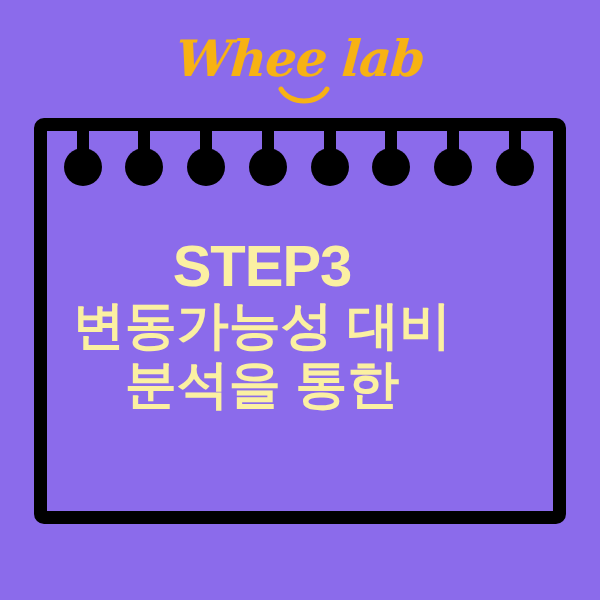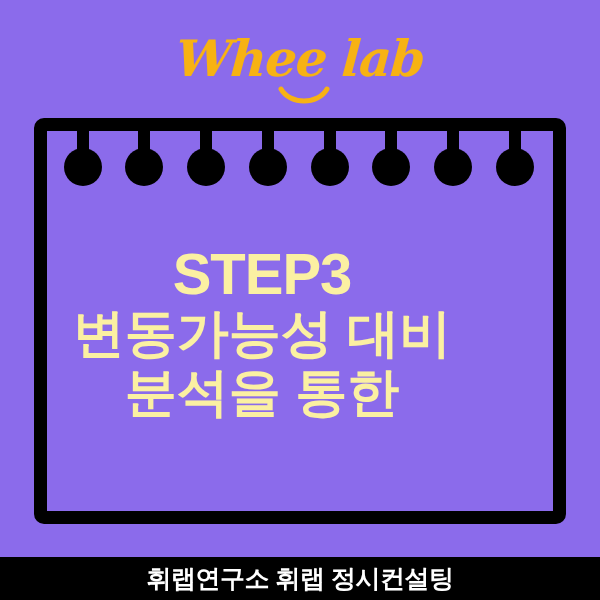--- a/index.html
+++ b/index.html
@@ -101,21 +101,20 @@
   
   .headline {
     position: absolute;
     left: 0;
     top: 236px;
     width: 524px;
     text-align: center;
     color: #fbf0a2;
     pointer-events: none;
     font-weight: 700;
-    margin-top: 8px;
   }
   .headline .line {
     display: block;
     white-space: nowrap;
   }
   .line-step {
     font-size: 58px;
     line-height: 60px;
     letter-spacing: -1px;
   }
@@ -196,17 +195,14 @@
       <div class="bead"></div>
     </div>
   </div>
 
   <div class="headline">
     <span class="line line-step">STEP3</span>
     <span class="line line-kr">변동가능성 대비</span>
     <span class="line line-kr">분석을 통한</span>
   </div>
 
-  <div class="banner">
-    <span class="banner-text">휘랩연구소 휘랩 정시컨설팅</span>
-  </div>
 
 </div>
 
 </body></html>

